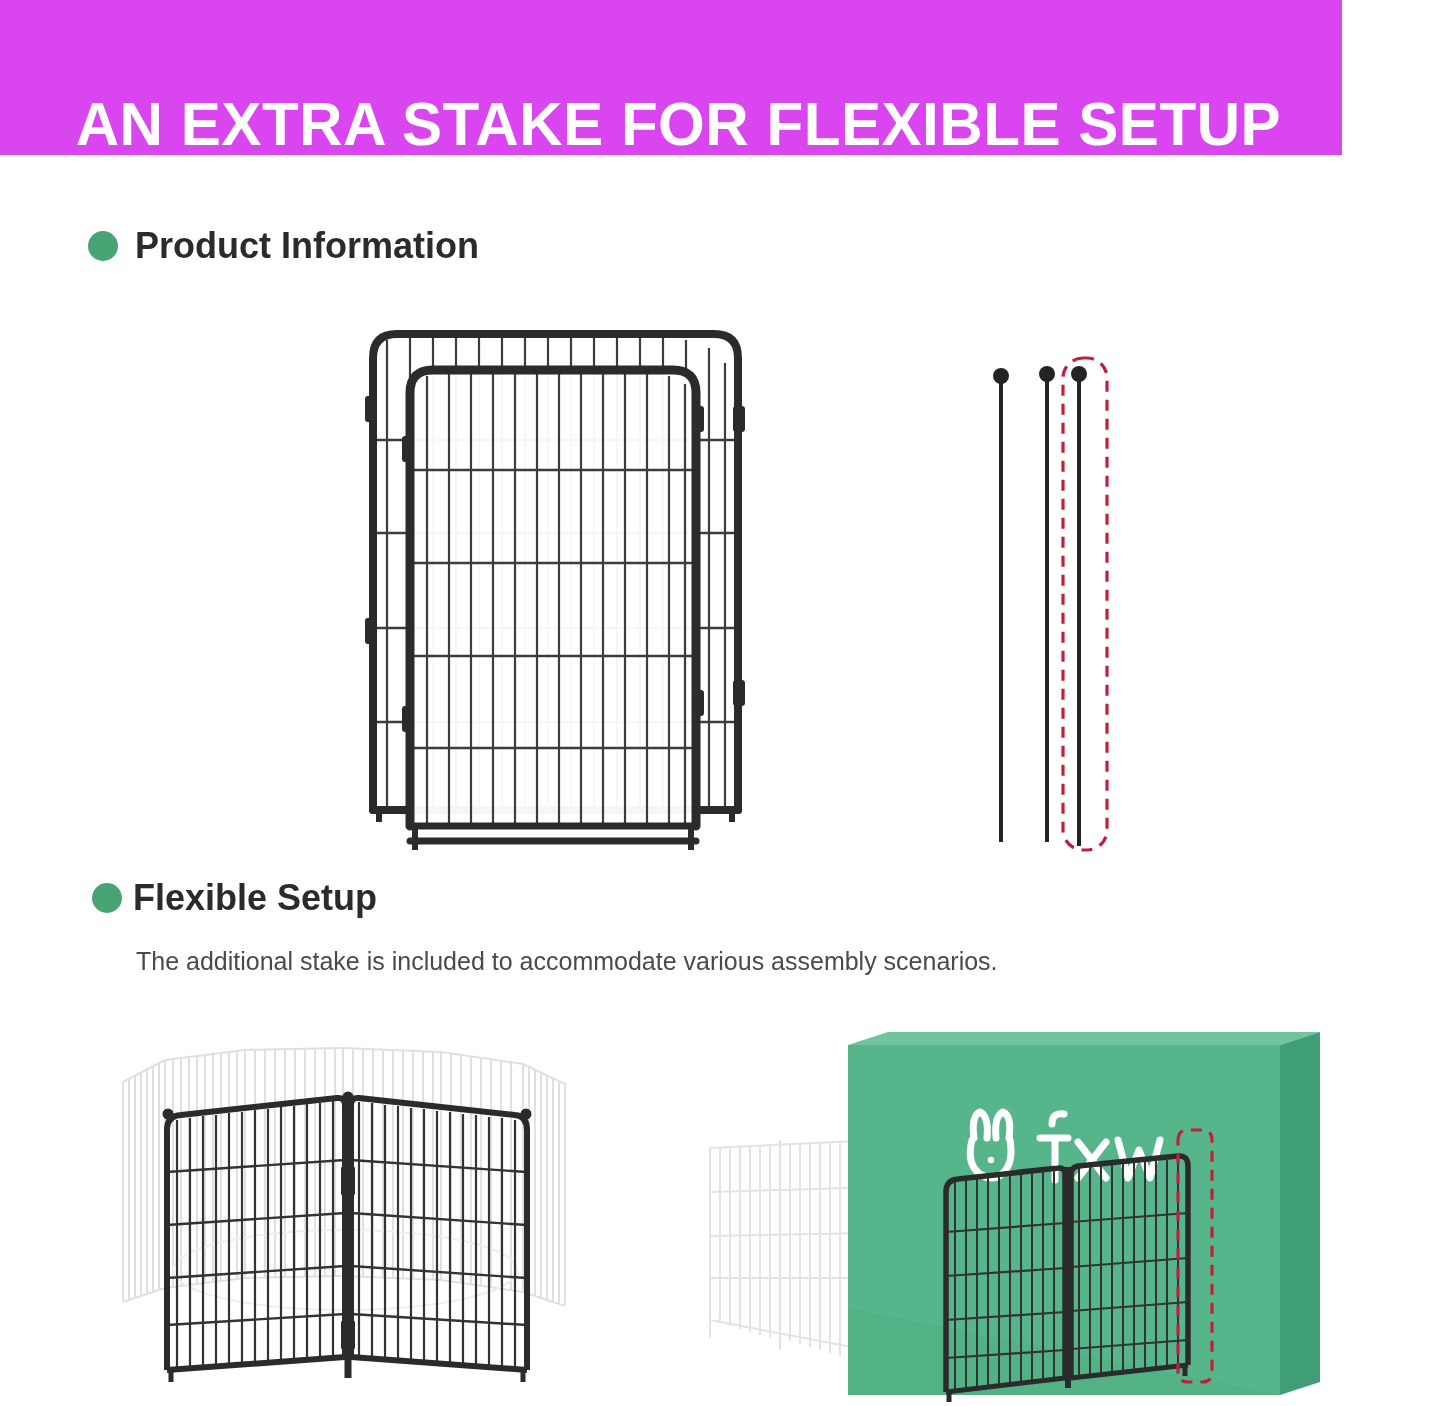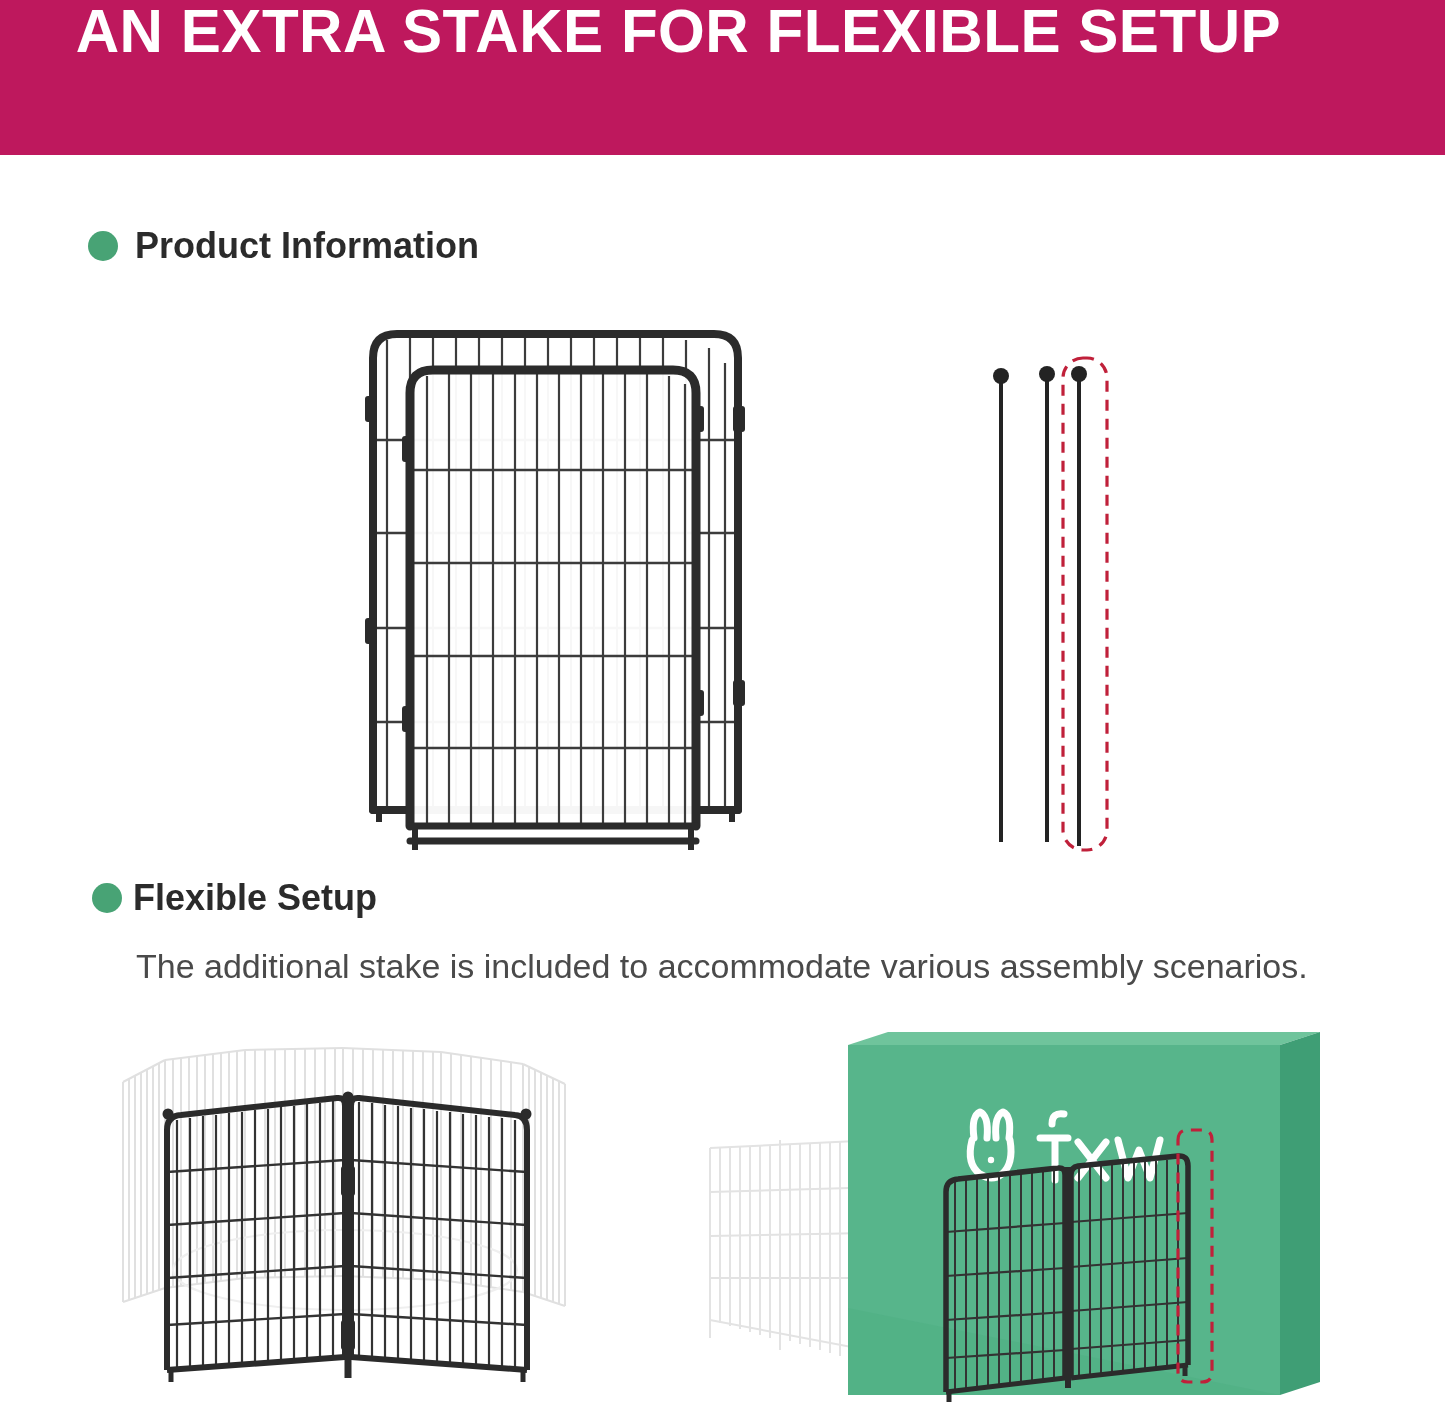--- a/index.html
+++ b/index.html
@@ -8,23 +8,23 @@
     height: 1406px;
     background: #ffffff;
     font-family: "Liberation Sans", sans-serif;
     overflow: hidden;
   }
   .page { position: relative; width: 1445px; height: 1406px; background: #ffffff; }
 
   
   .header-banner {
     position: absolute; left: 0; top: 0;
-    width: 1445px; height: 155px;
-    background: #be185d;
-    display: flex; align-items: flex-start;
+    width: 1342px; height: 155px;
+    background: #d946ef;
+    display: flex; align-items: flex-end;
   }
   .header-title {
     color: #ffffff;
     font-size: 62px;
     font-weight: 700;
     letter-spacing: 0.5px;
     line-height: 1;
     padding-left: 78px;
     white-space: nowrap;
     transform: scaleX(0.97);
@@ -41,21 +41,21 @@
     background: #48a375; flex: 0 0 auto;
   }
   .section-title {
     font-size: 36px; font-weight: 700; color: #2b2b2b;
     line-height: 1; white-space: nowrap;
   }
   #head-product { left: 88px; top: 228px; }
   #head-flexible { left: 92px; top: 880px; gap: 11px; }
   .section-sub {
     position: absolute; left: 136px; top: 947px;
-    font-size: 34px; color: #4a4a4a; white-space: nowrap;
+    font-size: 25px; color: #4a4a4a; white-space: nowrap;
   }
 
   
   .illu { position: absolute; }
   #illu-panels   { left: 355px;  top: 318px;  width: 420px; height: 540px; }
   #illu-stakes   { left: 975px;  top: 350px;  width: 150px; height: 510px; }
   #illu-octagon  { left: 95px;   top: 1020px; width: 520px; height: 380px; }
   #illu-wall     { left: 680px;  top: 1020px; width: 640px; height: 390px; }
   .illu svg { display: block; width: 100%; height: 100%; }
 </style>

